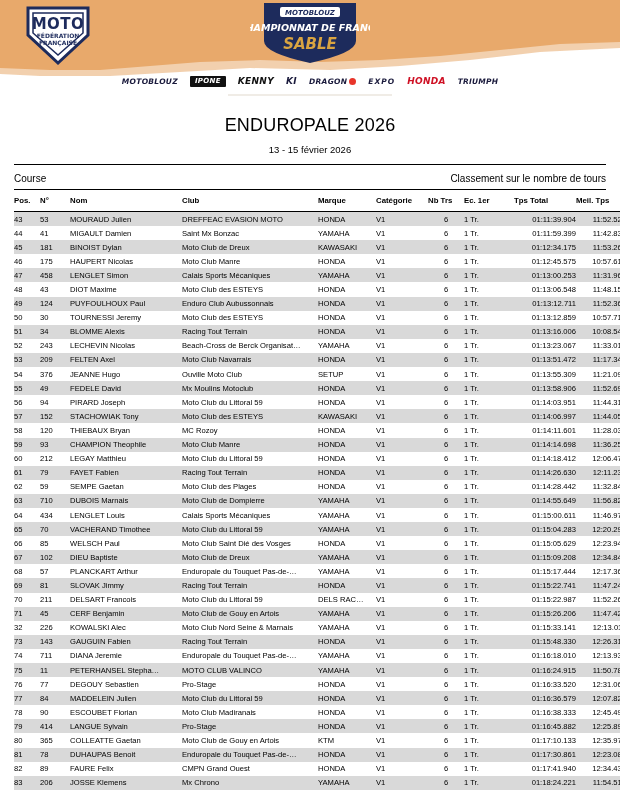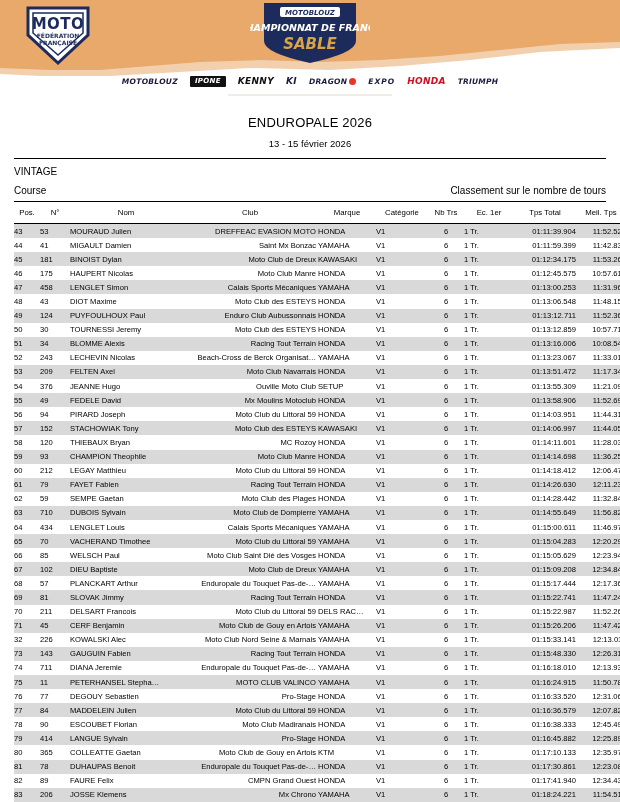--- a/index.html
+++ b/index.html
@@ -88,21 +88,21 @@
   .sp-mb { color:#1a1a3c; }
   .sp-ki { color:#1a1a3c; font-size:9px; }
   .banner-underline {
     position:absolute; left:228px; top:94px; width:164px; height:2px;
     background:#f0ece6;
   }
 
   
   .doc-title {
     text-align: center;
-    font-size: 13px;
+    font-size: 18px;
     margin-top: 18px;
     letter-spacing: .2px;
   }
   .doc-date {
     text-align: center;
     font-size: 9.5px;
     margin-top: 8px;
   }
   .rule {
     border-top: 1px solid #000;
@@ -129,23 +129,23 @@
 
   
   table.results {
     width: 592px;
     margin: 0 14px;
     border-collapse: collapse;
     font-size: 7.6px;
     table-layout: fixed;
   }
   table.results thead th {
-    font-weight: normal;
+    font-weight: bold;
     font-size: 7.8px;
-    text-align: center;
+    text-align: left;
     padding: 6px 0 6px 0;
     white-space: nowrap;
   }
   table.results thead tr {
     border-bottom: 1px solid #000;
   }
   table.results tbody td {
     padding: 2.55px 0;
     white-space: nowrap;
     overflow: hidden;
@@ -172,21 +172,21 @@
   th.c-nbt { text-align: left; padding-left: 2px;}
   td.c-nbt { text-align: center; padding-right: 10px;}
   th.c-ec { text-align: left; }
   td.c-ec { text-align: left; padding-left: 2px; }
   th.c-tps { text-align: right; padding-right: 4px; }
   td.c-tps { padding-right: 4px; }
   th.c-mei { text-align: right; padding-right: 2px;}
   td.c-mei { text-align: right; padding-right: 2px;}
 
   
-  td.c-club span { display:block; overflow:hidden; text-overflow:ellipsis; max-width:134px;text-align:right; }
+  td.c-club span { display:block; overflow:hidden; text-overflow:ellipsis; max-width:134px; }
   td.c-mar span  { display:block; overflow:hidden; text-overflow:ellipsis; max-width:54px; }
   td.c-nom span  { display:block; overflow:hidden; text-overflow:ellipsis; max-width:110px; }
 </style>
 </head>
 <body>
 
 <div class="banner">
   <div class="banner-sand2"></div>
   <div class="banner-sand"></div>
 
@@ -216,21 +216,20 @@
     <span class="sp sp-honda">HONDA</span>
     <span class="sp sp-triumph">TRIUMPH</span>
   </div>
   <div class="banner-underline"></div>
 </div>
 
 <div class="doc-title">ENDUROPALE 2026</div>
 <div class="doc-date">13 - 15 février 2026</div>
 <div class="rule"></div>
 <div class="meta">
-  <div class="meta-cat">VINTAGE</div>
   <div class="meta-row">
     <span>Course</span>
     <span>Classement sur le nombre de tours</span>
   </div>
 </div>
 <div class="rule2"></div>
 
 <table class="results">
   <thead>
     <tr>
@@ -604,21 +603,21 @@
         <td class="c-cat">V1</td>
         <td class="c-nbt">6</td>
         <td class="c-ec">1 Tr.</td>
         <td class="c-tps">01:14:28.442</td>
         <td class="c-mei">11:32.849</td>
       </tr>
       <tr class="odd">
         <td class="c-pos">63</td>
         <td class="c-num">710</td>
         <td class="c-nom">
-          <span>DUBOIS Sylvain</span>
+          <span>DUBOIS Marnais</span>
         </td>
         <td class="c-club">
           <span>Moto Club de Dompierre</span>
         </td>
         <td class="c-mar">
           <span>YAMAHA</span>
         </td>
         <td class="c-cat">V1</td>
         <td class="c-nbt">6</td>
         <td class="c-ec">1 Tr.</td>

